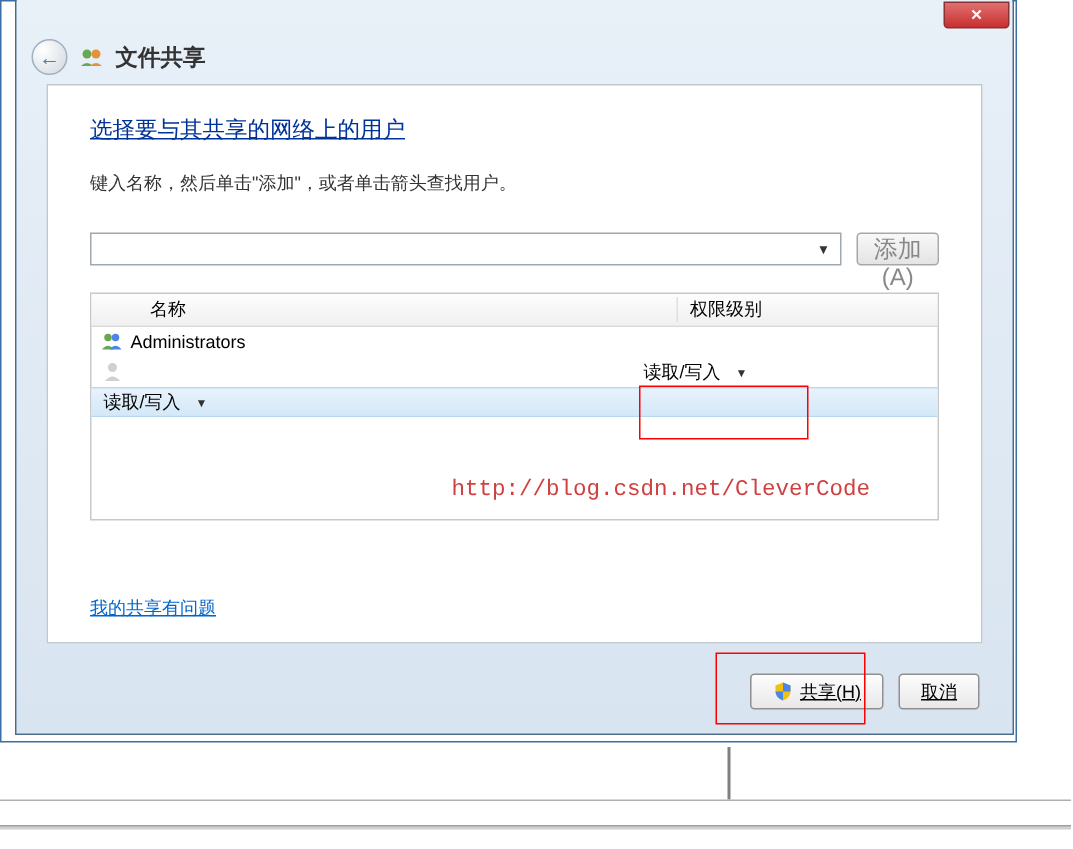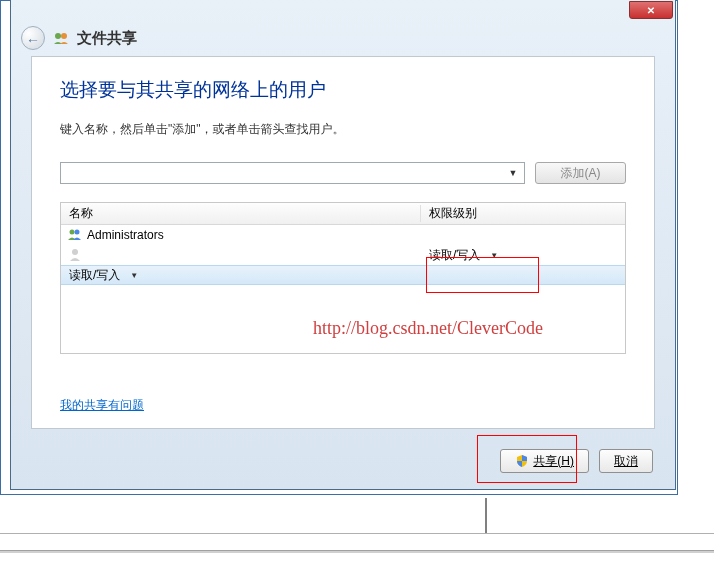--- a/index.html
+++ b/index.html
@@ -80,23 +80,24 @@
     .content {
       position: absolute;
       left: 20px; right: 20px;
       top: 56px; bottom: 60px;
       background: #fff;
       border: 1px solid #c0c8d0;
       padding: 20px 28px;
     }
     .main-heading {
       color: #003399;
-      font-size: 19px;
+      font-size: 15px;
       font-weight: normal;
       margin-bottom: 18px;
+      text-decoration: underline;
     }
     .sub-text {
       font-size: 12px;
       color: #333;
       margin-bottom: 24px;
     }
     .add-row {
       display: flex;
       gap: 10px;
       margin-bottom: 18px;
@@ -120,40 +121,40 @@
     }
     .combo-arrow {
       width: 18px;
       display: flex;
       justify-content: center;
       color: #333;
       font-size: 9px;
       cursor: pointer;
     }
     .add-btn {
-      width: 91px; height: 22px;
+      width: 55px; height: 22px;
       background: linear-gradient(#f8f8f8, #e4e4e4);
       border: 1px solid #a8a8a8;
       border-radius: 3px;
-      font-size: 12px;
+      font-size: 16px;
       color: #888;
       cursor: pointer;
     }
     .user-table {
       border: 1px solid #c8c8c8;
       height: 152px;
     }
     .table-header {
       display: flex;
       background: linear-gradient(#fdfdfd, #f0f0f0);
       border-bottom: 1px solid #d8d8d8;
       height: 22px;
       align-items: center;
     }
-    .th-name { flex: 0 0 360px; padding-left: 8px; border-right: 1px solid #e0e0e0; font-size: 12px; }
+    .th-name { flex: 0 0 360px; padding-left: 8px; border-right: 1px solid #e0e0e0; font-size: 12px; margin-left: 31px; }
     .th-perm { flex: 1; padding-left: 8px; font-size: 12px; }
     .table-body { }
     .table-row {
       display: flex;
       height: 20px;
       align-items: center;
       font-size: 12px;
       justify-content: space-between;
     }
     .table-row.selected {
@@ -172,25 +173,25 @@
       color: #333;
       margin-left: 4px;
     }
     .highlight-perm {
       position: absolute;
       border: 1px solid red;
       pointer-events: none;
     }
     .watermark {
       position: absolute;
-      left: 302px;
+      left: 290px;
       top: 318px;
       color: #d04040;
-      font-size: 18px;
-      font-family: Liberation Serif, serif;
+      font-size: 15px;
+      font-family: Liberation Mono, monospace;
     }
     .help-link {
       position: absolute;
       left: 28px;
       bottom: 14px;
       color: #0066cc;
       text-decoration: underline;
       font-size: 12px;
       cursor: pointer;
     }

